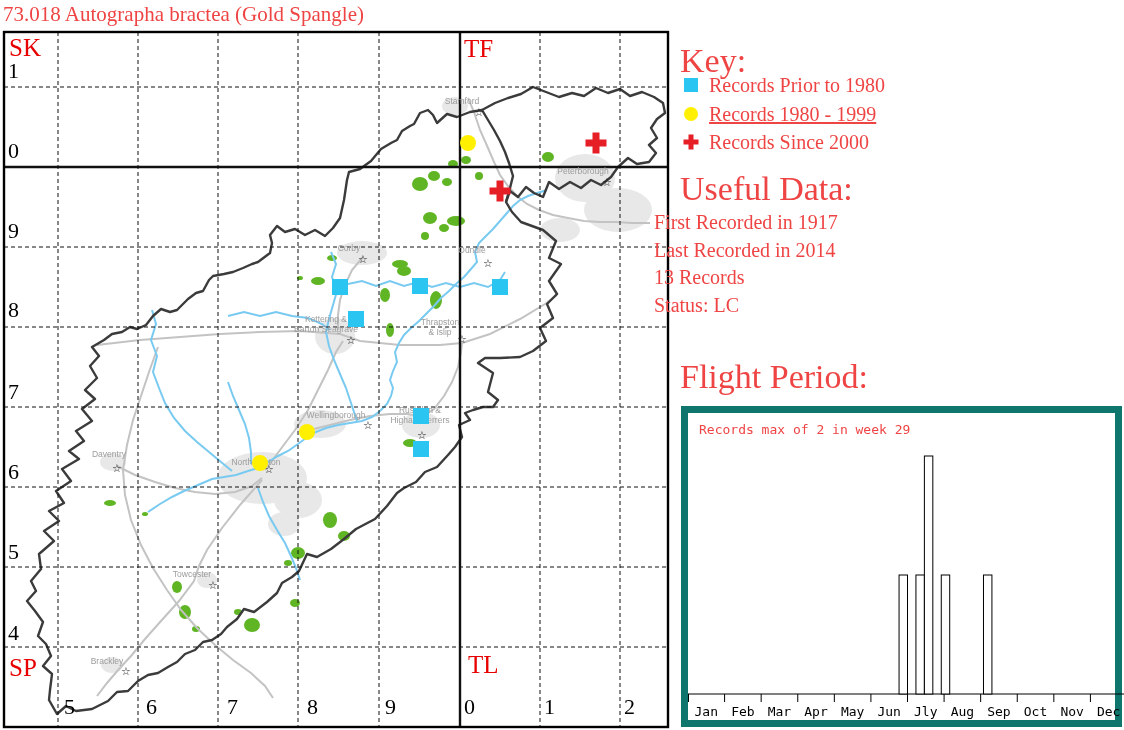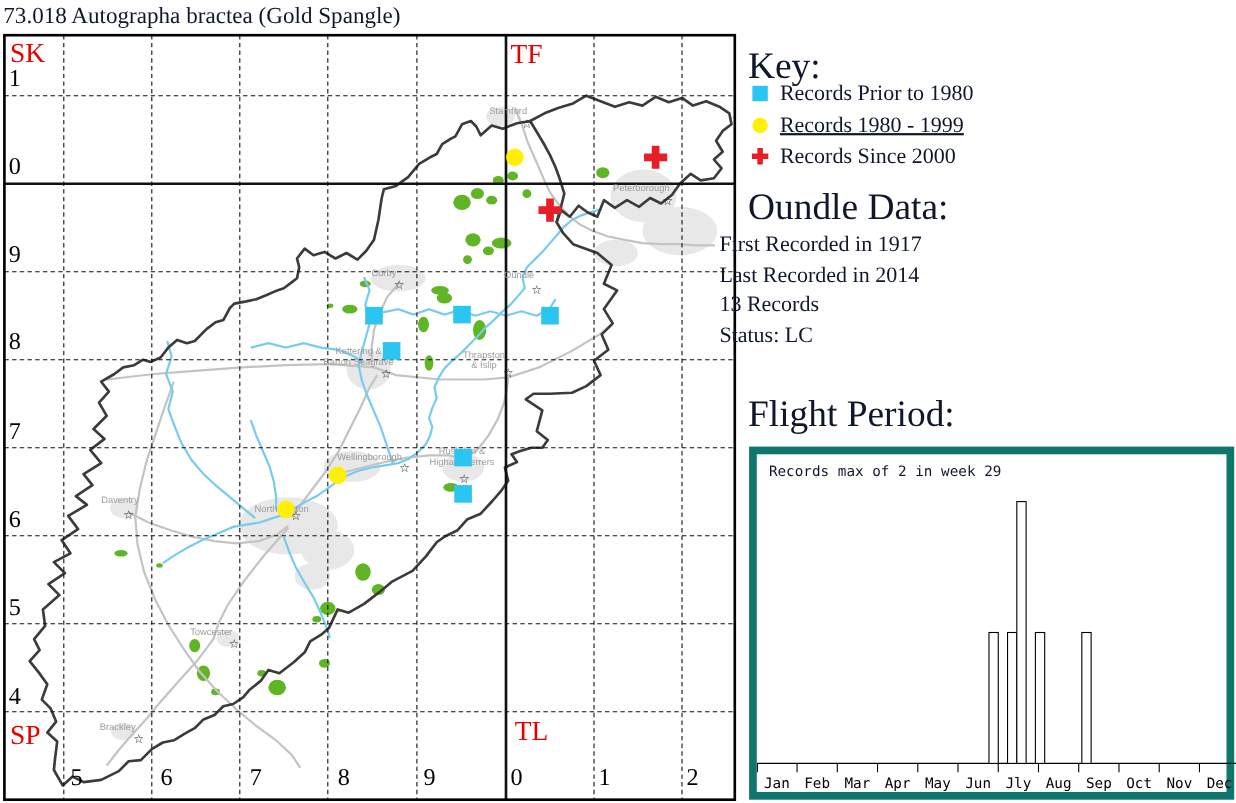--- a/index.html
+++ b/index.html
@@ -1,17 +1,17 @@
 <!DOCTYPE html>
 <html><head>
 <meta charset="utf-8">
 <style>
   html,body{margin:0;padding:0;background:#fff;}
   #page{position:relative;width:1124px;height:730px;background:#fff;overflow:hidden;
-        font-family:"Liberation Serif",serif;color:#0f172a;}
+        font-family:"Liberation Serif",serif;color:#ef4444;}
   .abs{position:absolute;}
   #map-title{left:3px;top:2px;font-size:21px;white-space:nowrap;}
   #map-svg{left:0;top:0;}
   
   .panel-heading{font-size:34px;white-space:nowrap;}
   #key-heading{left:680px;top:42px;}
   .legend-row{display:flex;align-items:center;height:22px;justify-content:center;}
   #legend-0{left:683px;top:74px;}
   #legend-1{left:683px;top:103px;text-decoration:underline;}
   #legend-2{left:683px;top:131px;}
@@ -219,21 +219,21 @@
     </svg>
     <span class="legend-label">Records 1980 - 1999</span>
   </div>
   <div class="abs legend-row" id="legend-2">
     <svg class="legend-sym" width="16" height="16">
       <path d="M5.5,0.5 h5 v5 h5 v5 h-5 v5 h-5 v-5 h-5 v-5 h5 z" fill="#E61E25"></path>
     </svg>
     <span class="legend-label">Records Since 2000</span>
   </div>
 
-  <div class="abs panel-heading" id="useful-heading">Oundle Data:</div>
+  <div class="abs panel-heading" id="useful-heading">Useful Data:</div>
   <div class="abs" id="useful-lines">
     <div>First Recorded in 1917</div>
     <div>Last Recorded in 2014</div>
     <div>13 Records</div>
     <div>Status: LC</div>
   </div>
 
   <div class="abs panel-heading" id="flight-heading">Flight Period:</div>
 
   <div class="abs" id="chart-box">

